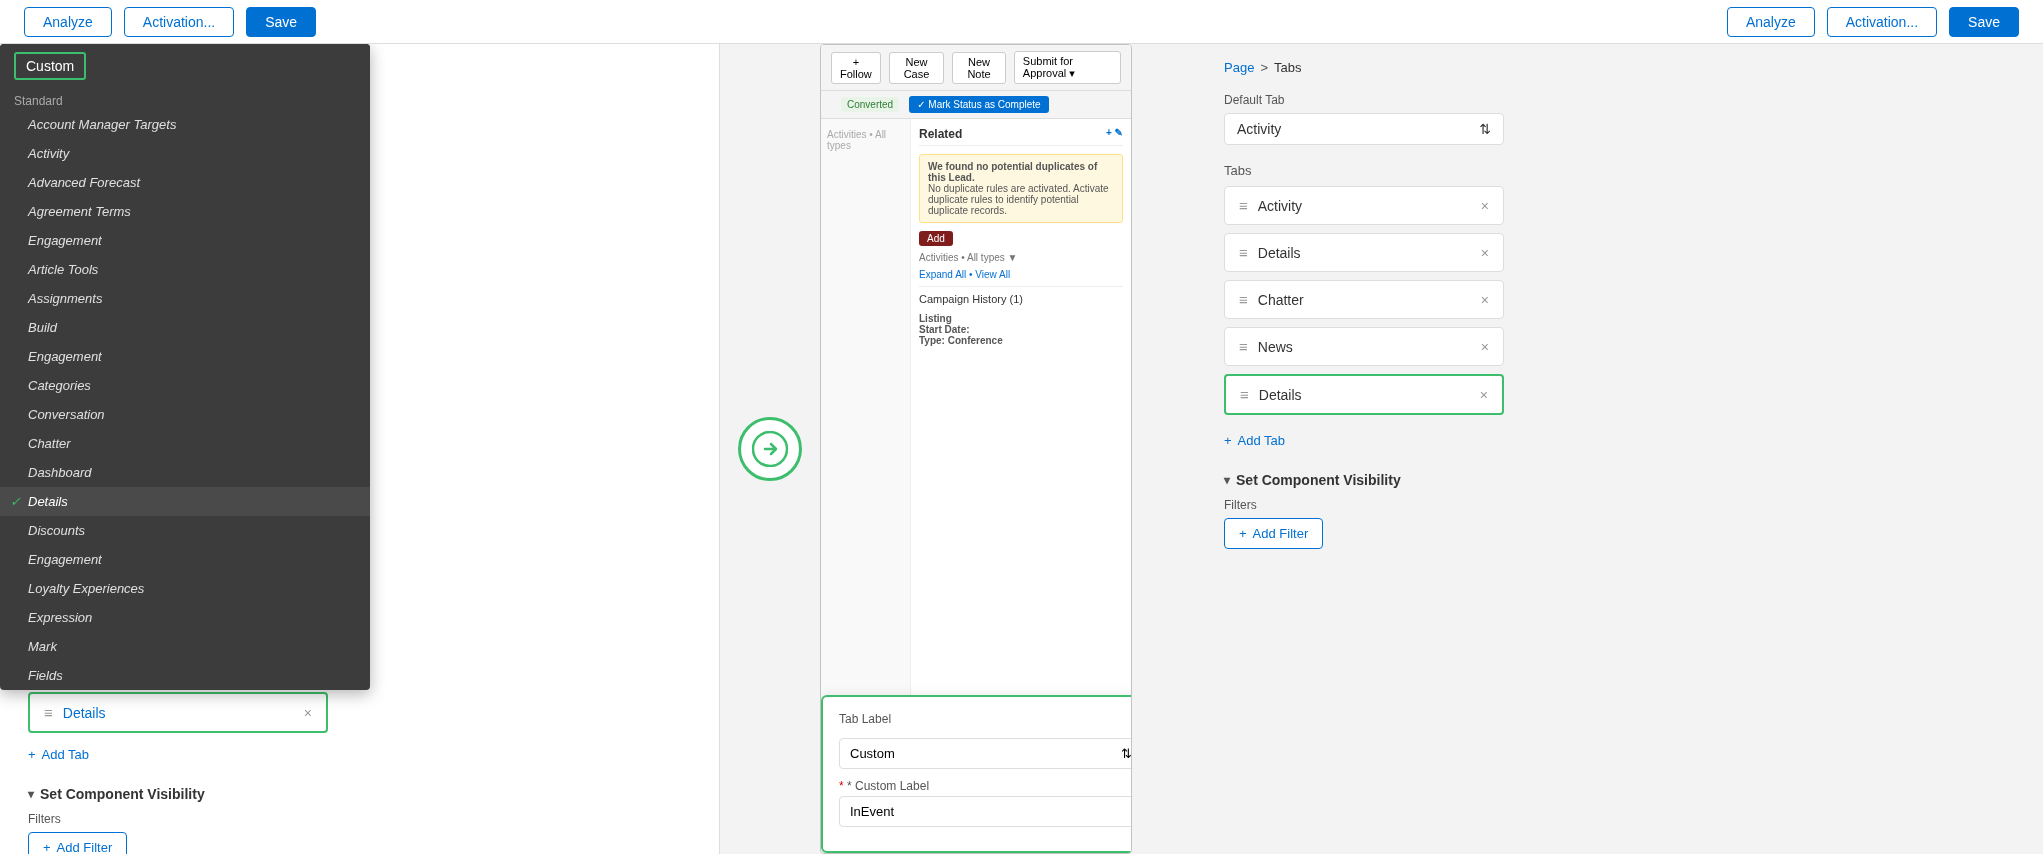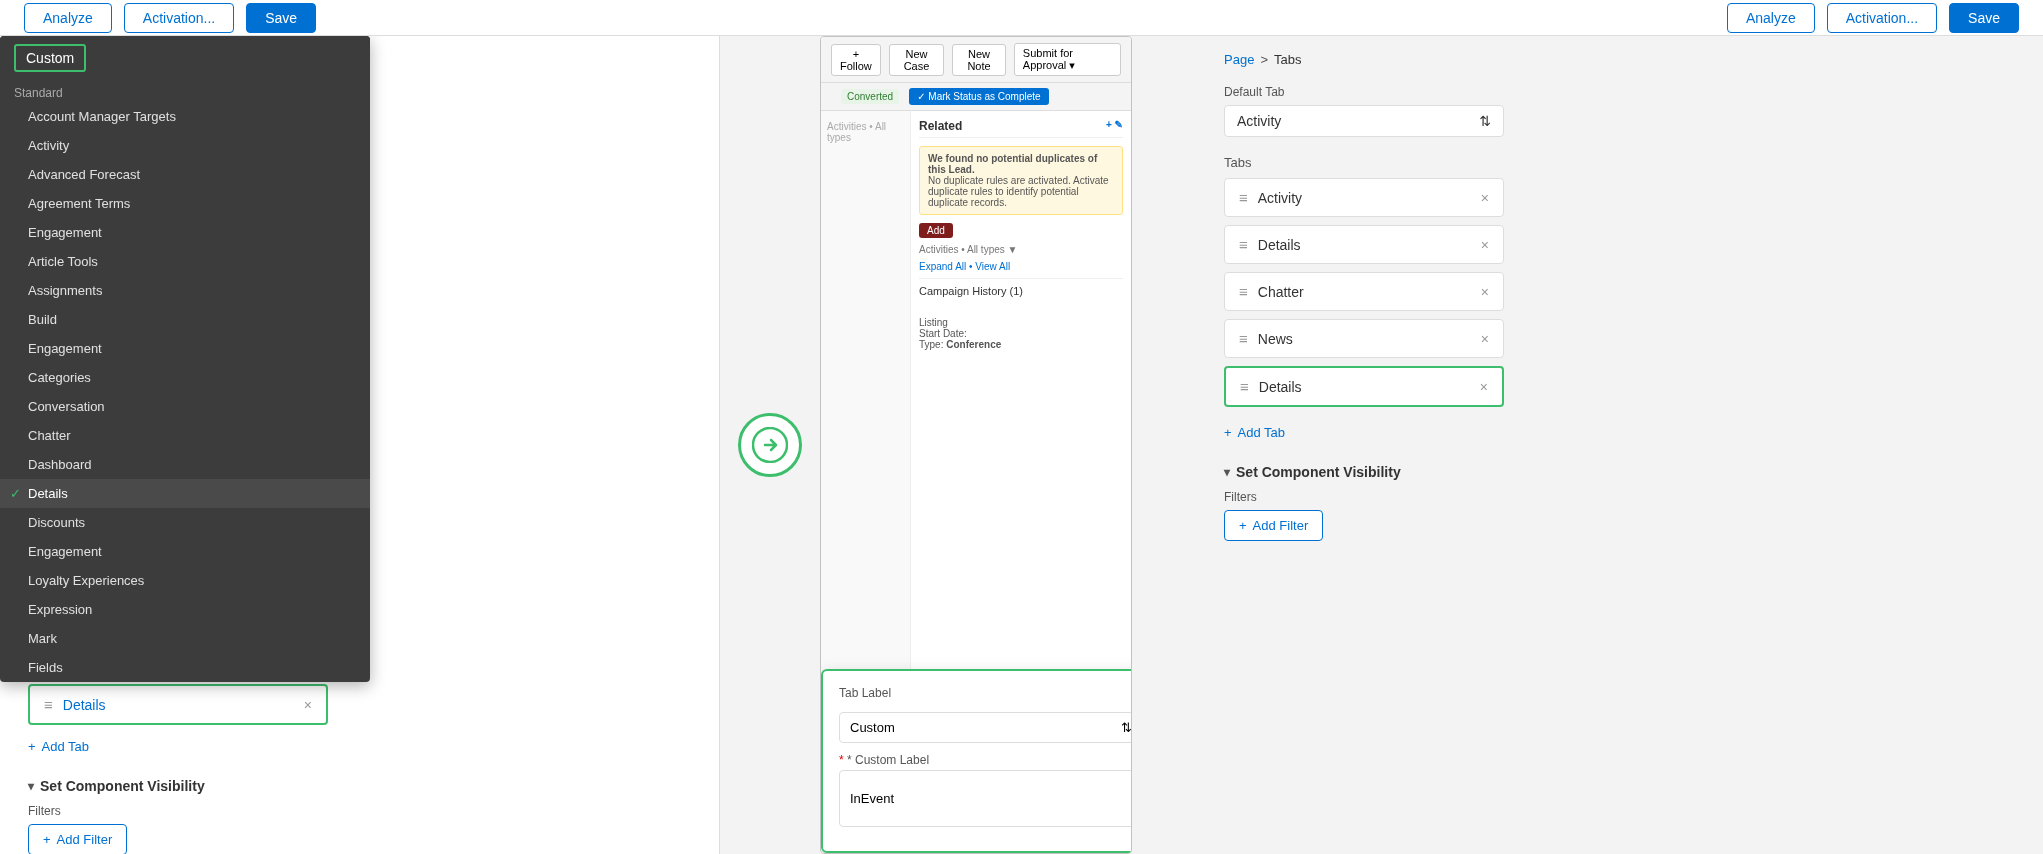--- a/index.html
+++ b/index.html
@@ -14,21 +14,21 @@
     }
 
     
     .toolbar {
       display: flex;
       align-items: center;
       justify-content: space-between;
       background: #fff;
       border-bottom: 1px solid #ddd;
       padding: 0 24px;
-      height: 36px;
+      height: 44px;
       flex-shrink: 0;
     }
     .toolbar-left, .toolbar-right {
       display: flex;
       align-items: center;
       gap: 12px;
     }
     .toolbar-btn {
       padding: 6px 18px;
       border-radius: 4px;
@@ -102,20 +102,21 @@
       overflow-y: auto;
     }
     .dropdown-item {
       display: flex;
       align-items: center;
       padding: 7px 14px 7px 28px;
       color: #e0e0e0;
       font-size: 13px;
       cursor: pointer;
       position: relative;
+      font-style: italic;
     }
     .dropdown-item.selected {
       background: #4a4a4a;
       color: #fff;
     }
     .dropdown-item .check-icon {
       position: absolute;
       left: 10px;
       color: #3dbe6c;
       font-size: 13px;
@@ -381,21 +382,22 @@
       font-size: 11px;
       font-weight: 500;
       color: #333;
       border-top: 1px solid #eee;
       padding-top: 6px;
       margin-top: 4px;
     }
     .listing-info {
       font-size: 10px;
       color: #555;
-      margin-top: 20px;
+      margin-top: 8px;
+      font-weight: bold;
     }
 
     
     .tab-label-popup {
       position: absolute;
       left: 0;
       bottom: 0;
       width: 340px;
       background: #fff;
       border: 2px solid #3dbe6c;
@@ -423,21 +425,21 @@
     .popup-required-label {
       font-size: 12px;
       color: #d00;
       margin-bottom: 3px;
     }
     .popup-required-label span { color: #555; }
     .popup-input {
       width: 100%;
       border: 1px solid #ddd;
       border-radius: 4px;
-      padding: 20px 10px;
+      padding: 7px 10px;
       font-size: 13px;
       margin-bottom: 10px;
       background: #fff;
     }
     .popup-cursor-area {
       height: 30px;
       display: flex;
       align-items: flex-end;
       justify-content: flex-end;
     }

